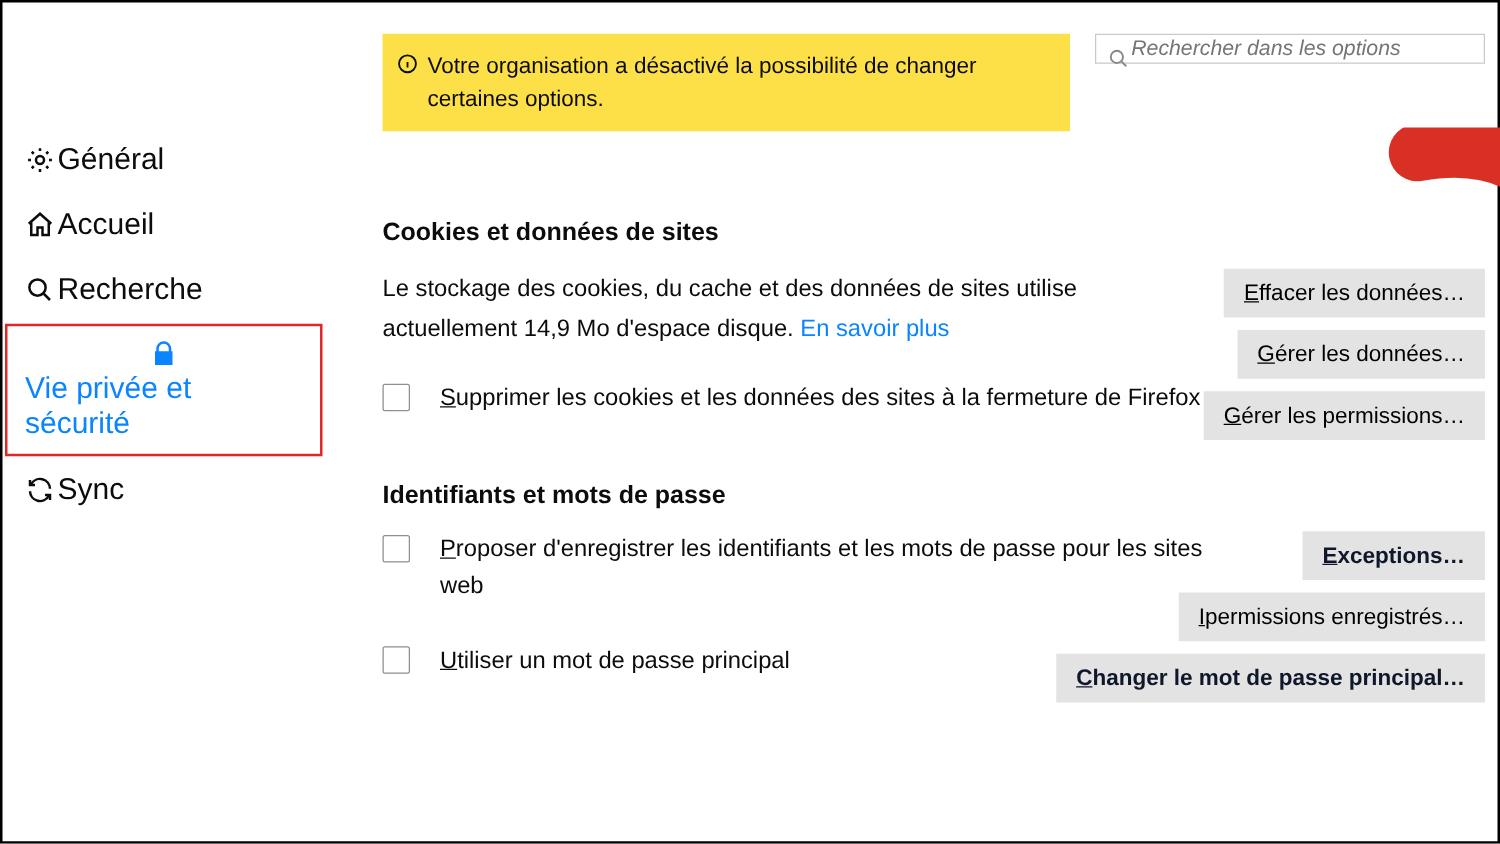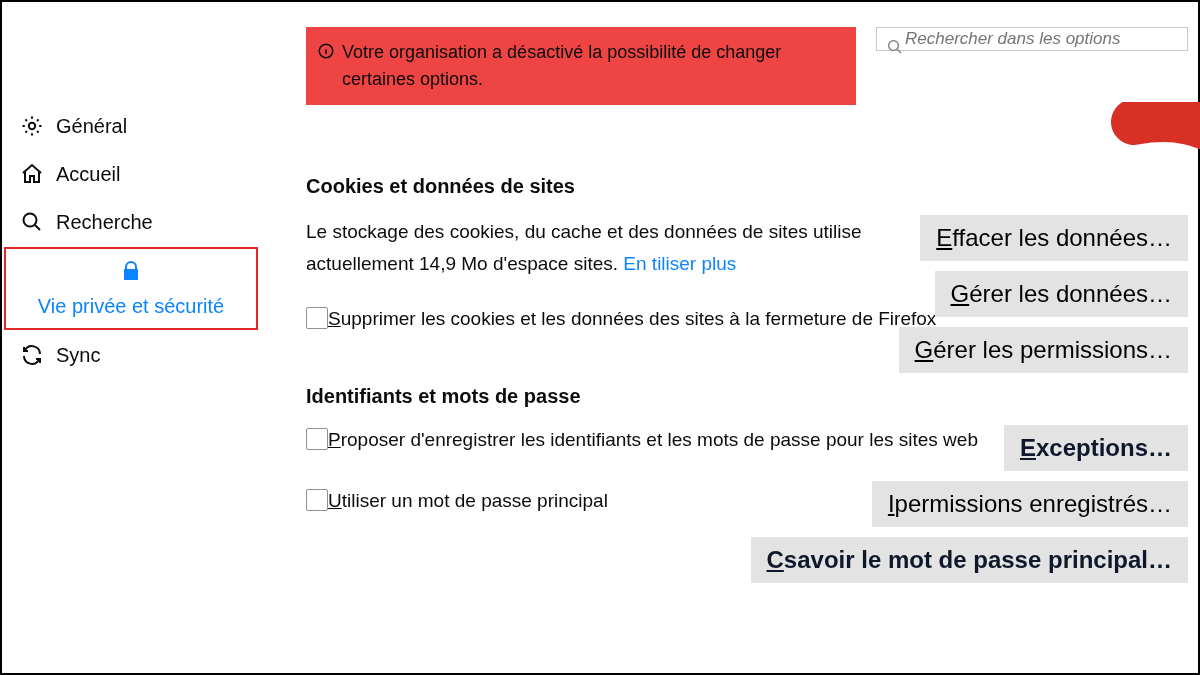--- a/index.html
+++ b/index.html
@@ -20,23 +20,23 @@
     border: 2px solid #000;
   }
   .sidebar {
     width: 262px;
     padding-top: 100px;
     flex-shrink: 0;
   }
   .sidebar-item {
     display: flex;
     align-items: center;
-    gap: 12px;
+    gap: 2px;
     padding: 12px 18px;
-    font-size: 20px;
+    font-size: 24px;
     cursor: pointer;
   }
   .sidebar-item.active {
     border: 2.5px solid #e12727;
     color: #0a84ff;
     margin: 1px 6px 1px 2px;
     padding: 10px 14px;
     flex-direction: column;
   }
   .icon {
@@ -53,21 +53,21 @@
     padding: 25px 10px 0 42px;
     position: relative;
   }
   .top-row {
     display: flex;
     gap: 20px;
     align-items: flex-start;
     margin-bottom: 70px;
   }
   .banner {
-    background: #ef4444;
+    background: #fde047;
     padding: 12px 14px 12px 10px;
     display: flex;
     gap: 6px;
     flex: 1;
     font-size: 18px;
     line-height: 1.5;
   }
   .banner .icon { margin-top: 2px; width:20px; height:20px;}
   .banner .icon svg{width:18px;height:18px;}
   .search-wrap {
@@ -99,21 +99,21 @@
   .section { margin-bottom: 52px; position:relative; }
   .desc {
     font-size: 19px;
     line-height: 1.7;
     max-width: 640px;
   }
   .link { color: #0a84ff; text-decoration: none; cursor:pointer; }
   .checkbox-row {
     display: flex;
     align-items: flex-start;
-    gap: 0;
+    gap: 24px;
     margin-top: 24px;
     font-size: 19px;
     max-width: 680px;
   }
   .checkbox {
     width: 22px; height: 22px;
     border: 1.5px solid #8f8f8f;
     border-radius: 2px;
     flex-shrink: 0;
     margin-top: 2px;
@@ -126,21 +126,21 @@
     top: 40px;
     display: flex;
     flex-direction: column;
     gap: 10px;
     align-items: flex-end;
   }
   .btn {
     background: #e3e3e3;
     border: none;
     padding: 9px 16px;
-    font-size: 24px;
+    font-size: 18px;
     cursor: pointer;
     text-align: center;
     white-space: nowrap;
   }
   .btn.disabled {
     color: #0f172a;
     cursor: default;
     font-weight: bold;
   }
   .u { text-decoration: underline; }
@@ -225,21 +225,21 @@
               <path d="m20 20-5-5"></path>
             </svg>
         </span>
         <input class="search" type="text" placeholder="Rechercher dans les options" style="">
       </div>
     </div>
 
     <section class="section">
       <h2 class="section-title">Cookies et données de sites</h2>
       <p class="desc">
-        <span>Le stockage des cookies, du cache et des données de sites utilise actuellement </span><span>14,9 Mo</span><span> d'espace sites.  </span><a class="link">En tiliser plus</a>
+        <span>Le stockage des cookies, du cache et des données de sites utilise actuellement </span><span>14,9 Mo</span><span> d'espace disque.  </span><a class="link">En savoir plus</a>
       </p>
       <div class="checkbox-row">
         <div class="checkbox"></div>
         <span class="checkbox-label"><span class="u">S</span><span>upprimer les cookies et les données des sites à la fermeture de Firefox</span></span>
       </div>
       <div class="btn-col" style="top:40px;">
         <button class="btn"><span class="u">E</span><span>ffacer les données…</span></button>
         <button class="btn"><span class="u">G</span><span>érer les données…</span></button>
         <button class="btn"><span class="u">G</span><span>érer les permissions…</span></button>
       </div>
@@ -251,21 +251,21 @@
         <div class="checkbox"></div>
         <span class="checkbox-label"><span class="u">P</span><span>roposer d'enregistrer les identifiants et les mots de passe pour les sites web</span></span>
       </div>
       <div class="checkbox-row" style="margin-top:32px;">
         <div class="checkbox"></div>
         <span class="checkbox-label"><span class="u">U</span><span>tiliser un mot de passe principal</span></span>
       </div>
       <div class="btn-col" style="top:40px;">
         <button class="btn disabled"><span class="u">E</span><span>xceptions…</span></button>
         <button class="btn"><span class="u">I</span><span>permissions enregistrés…</span></button>
-        <button class="btn disabled"><span class="u">C</span><span>savoir le mot de passe principal…</span></button>
+        <button class="btn disabled"><span class="u">C</span><span>hanger le mot de passe principal…</span></button>
       </div>
     </section>
 
     <svg class="arrow" viewBox="0 0 200 170">
       <path d="M40 20 C 120 5, 175 50, 160 130" stroke="#d93025" stroke-width="46" fill="none" stroke-linecap="round"></path>
       <path d="M110 110 L165 160 L200 95 Z" fill="#d93025"></path>
     </svg>
 
   </main>
 </div>

